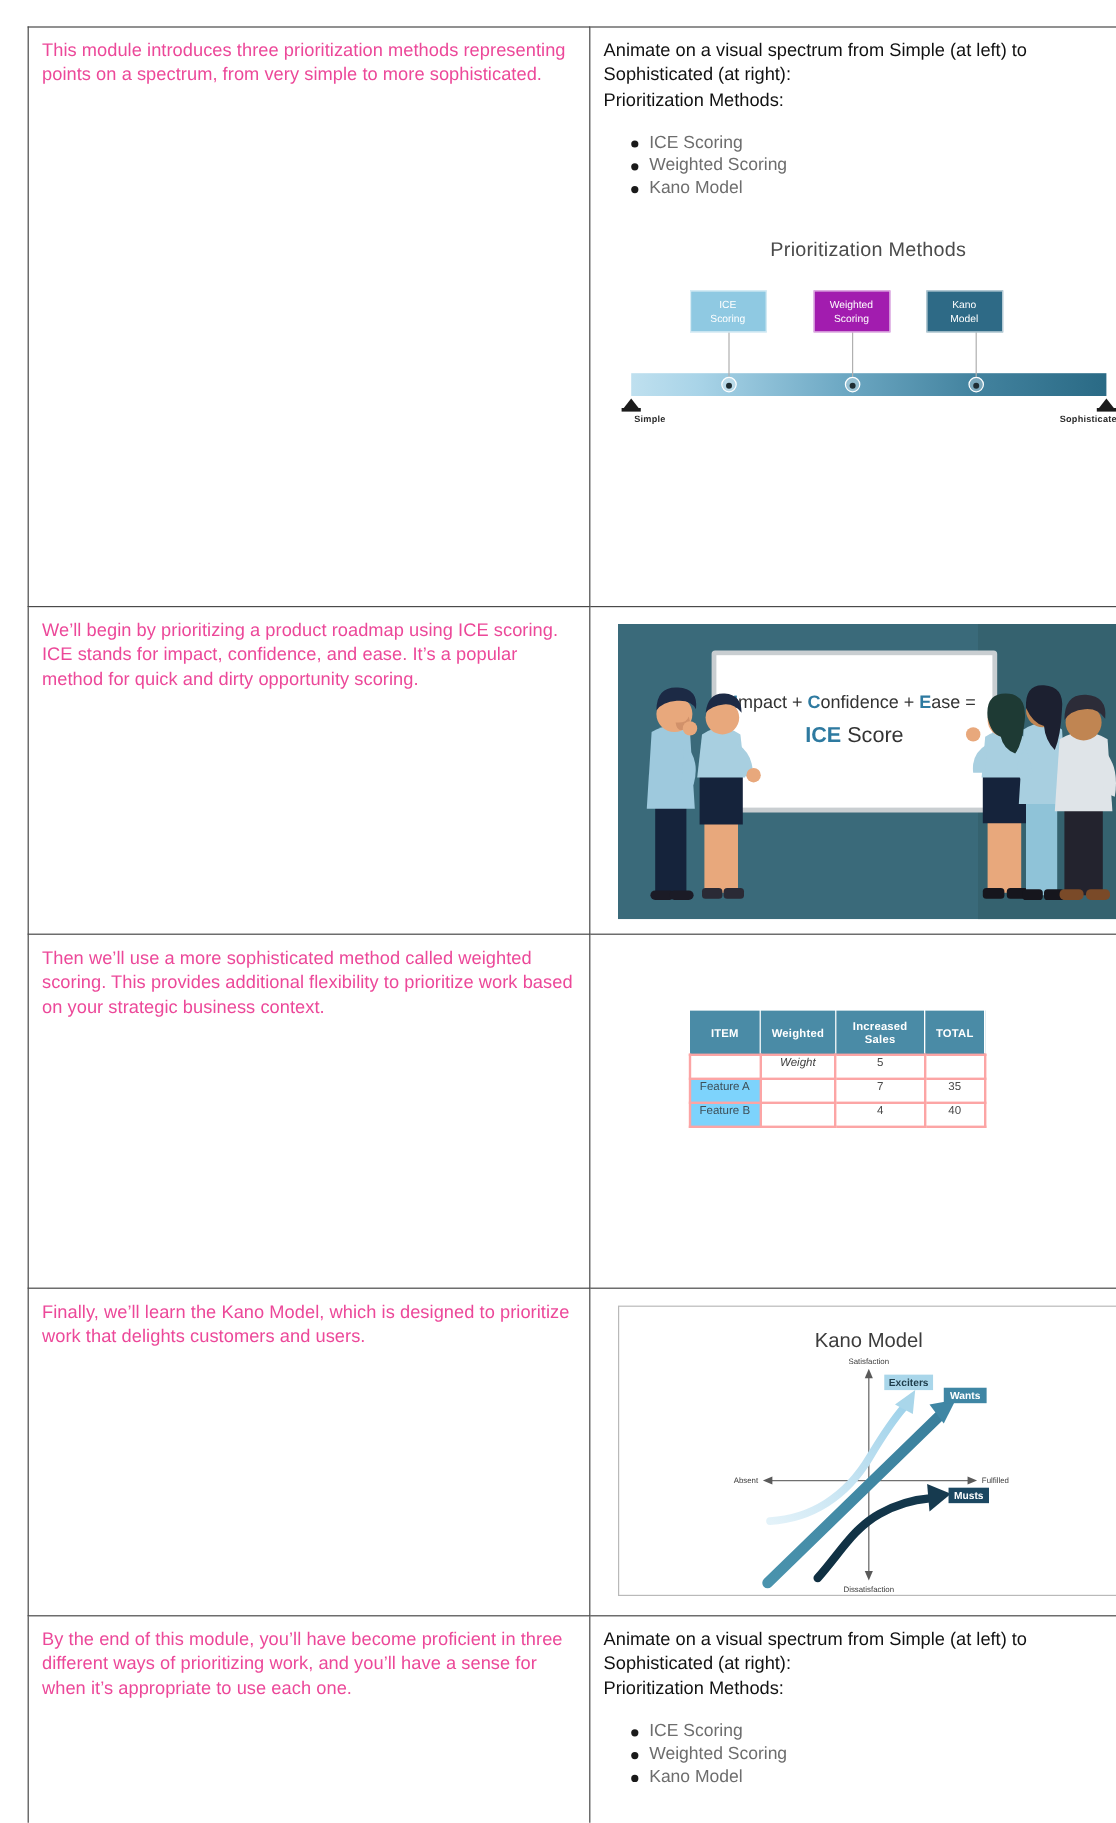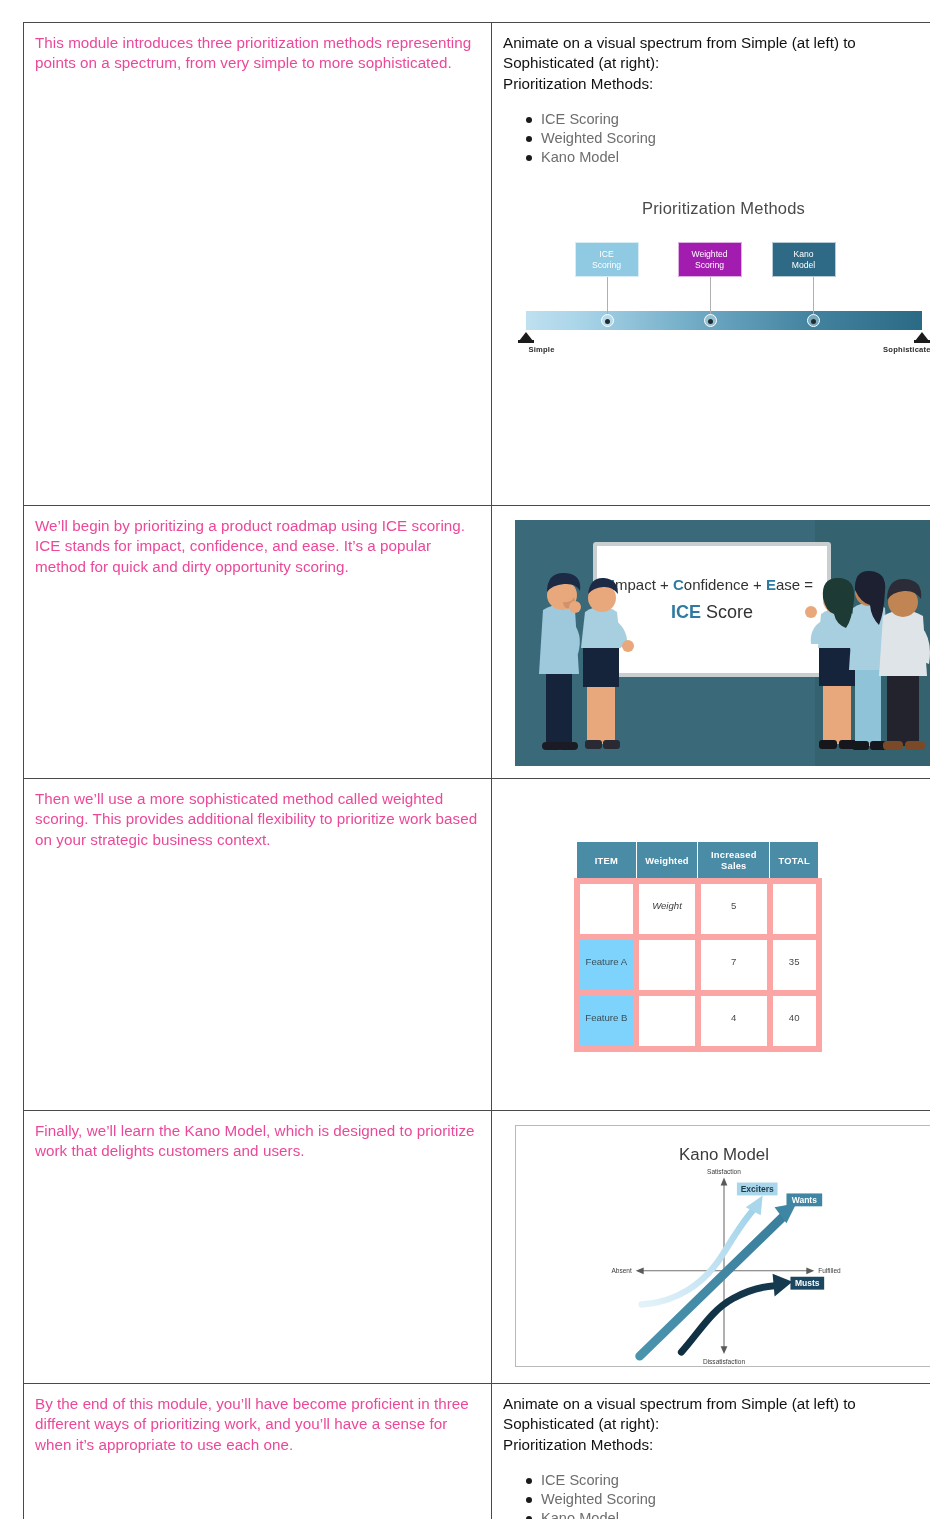--- a/index.html
+++ b/index.html
@@ -66,21 +66,21 @@
   .ice-img{width:418px;height:246px;margin:4px auto 2px auto;display:block;}
 
   
   .wt-wrap{margin:52px auto 48px auto;width:300px;}
   table.wt{border-collapse:collapse;width:248px;font-size:9.6px;}
   table.wt th{
     background:#4a8ba6;color:#fff;font-size:9.4px;font-weight:bold;
     padding:7px 4px;text-align:center;border:1px solid #ffffff;letter-spacing:.2px;
   }
   table.wt td{
-    border:6px solid #fca5a5;padding:16px 4px;text-align:center;color:#4a4a4a;height:18px;
+    border:2px solid #fca5a5;padding:0 4px;text-align:center;color:#4a4a4a;height:18px;
   }
   table.wt td.item{background:#7dd3fc;color:#3d4f58;font-size:9.6px;}
   table.wt td.empty{background:#fff;}
   table.wt td.weight{font-style:italic;color:#3f3f3f;}
 
   
   .kano-frame{width:418px;height:242px;margin:4px auto 2px auto;border:1px solid #b9b9b9;background:#fff;box-sizing:border-box;}
   .kano-svg{display:block;width:100%;height:100%;}
 </style>
 </head>

